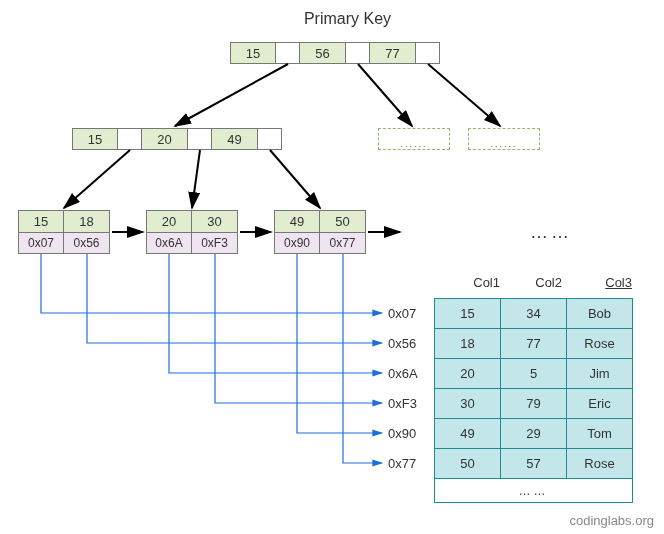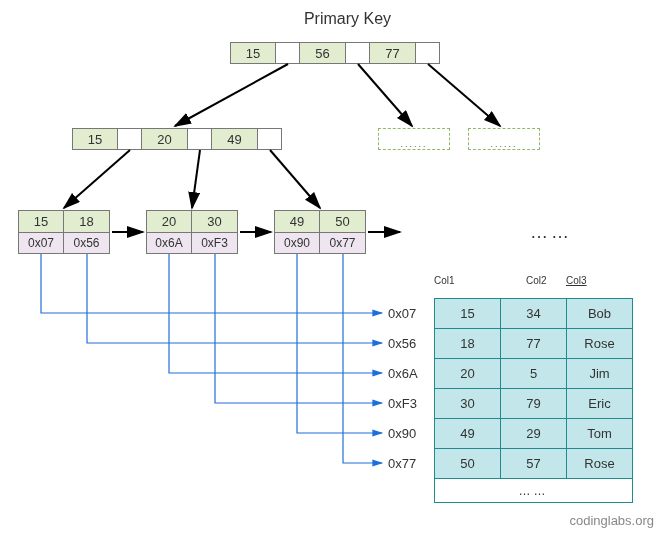--- a/index.html
+++ b/index.html
@@ -56,22 +56,22 @@
     font-size: 18px;
     letter-spacing: 3px;
   }
   .ptr-label {
     position: absolute;
     font-size: 13px;
     color: #333;
   }
   .col-header {
     position: absolute;
-    font-size: 10px;
-    text-align: left;
+    font-size: 13px;
+    text-align: right;
     width: 66px;
   }
   .data-table {
     position: absolute;
     border-collapse: collapse;
   }
   .data-table td {
     border: 1px solid #1f8b8f;
     background: #c3e6ea;
     width: 66px;
@@ -156,21 +156,21 @@
 <div class="ellipsis-big" style="top:222px; left:530px;">……</div>
 
 <div class="ptr-label" style="top:306px; left:388px;">0x07</div>
 <div class="ptr-label" style="top:336px; left:388px;">0x56</div>
 <div class="ptr-label" style="top:366px; left:388px;">0x6A</div>
 <div class="ptr-label" style="top:396px; left:388px;">0xF3</div>
 <div class="ptr-label" style="top:426px; left:388px;">0x90</div>
 <div class="ptr-label" style="top:456px; left:388px;">0x77</div>
 
 <div class="col-header" style="top:275px; left:434px;">Col1</div>
-<div class="col-header" style="top:275px; left:526px;">Col2</div>
+<div class="col-header" style="top:275px; left:496px;">Col2</div>
 <div class="col-header" style="top:275px; left:566px;text-decoration:underline;">Col3</div>
 
 <table class="data-table" style="top:298px; left:434px;">
   <tbody>
       <tr>
     <td>15</td>
     <td>34</td>
     <td>Bob</td>
   </tr>
   <tr>

